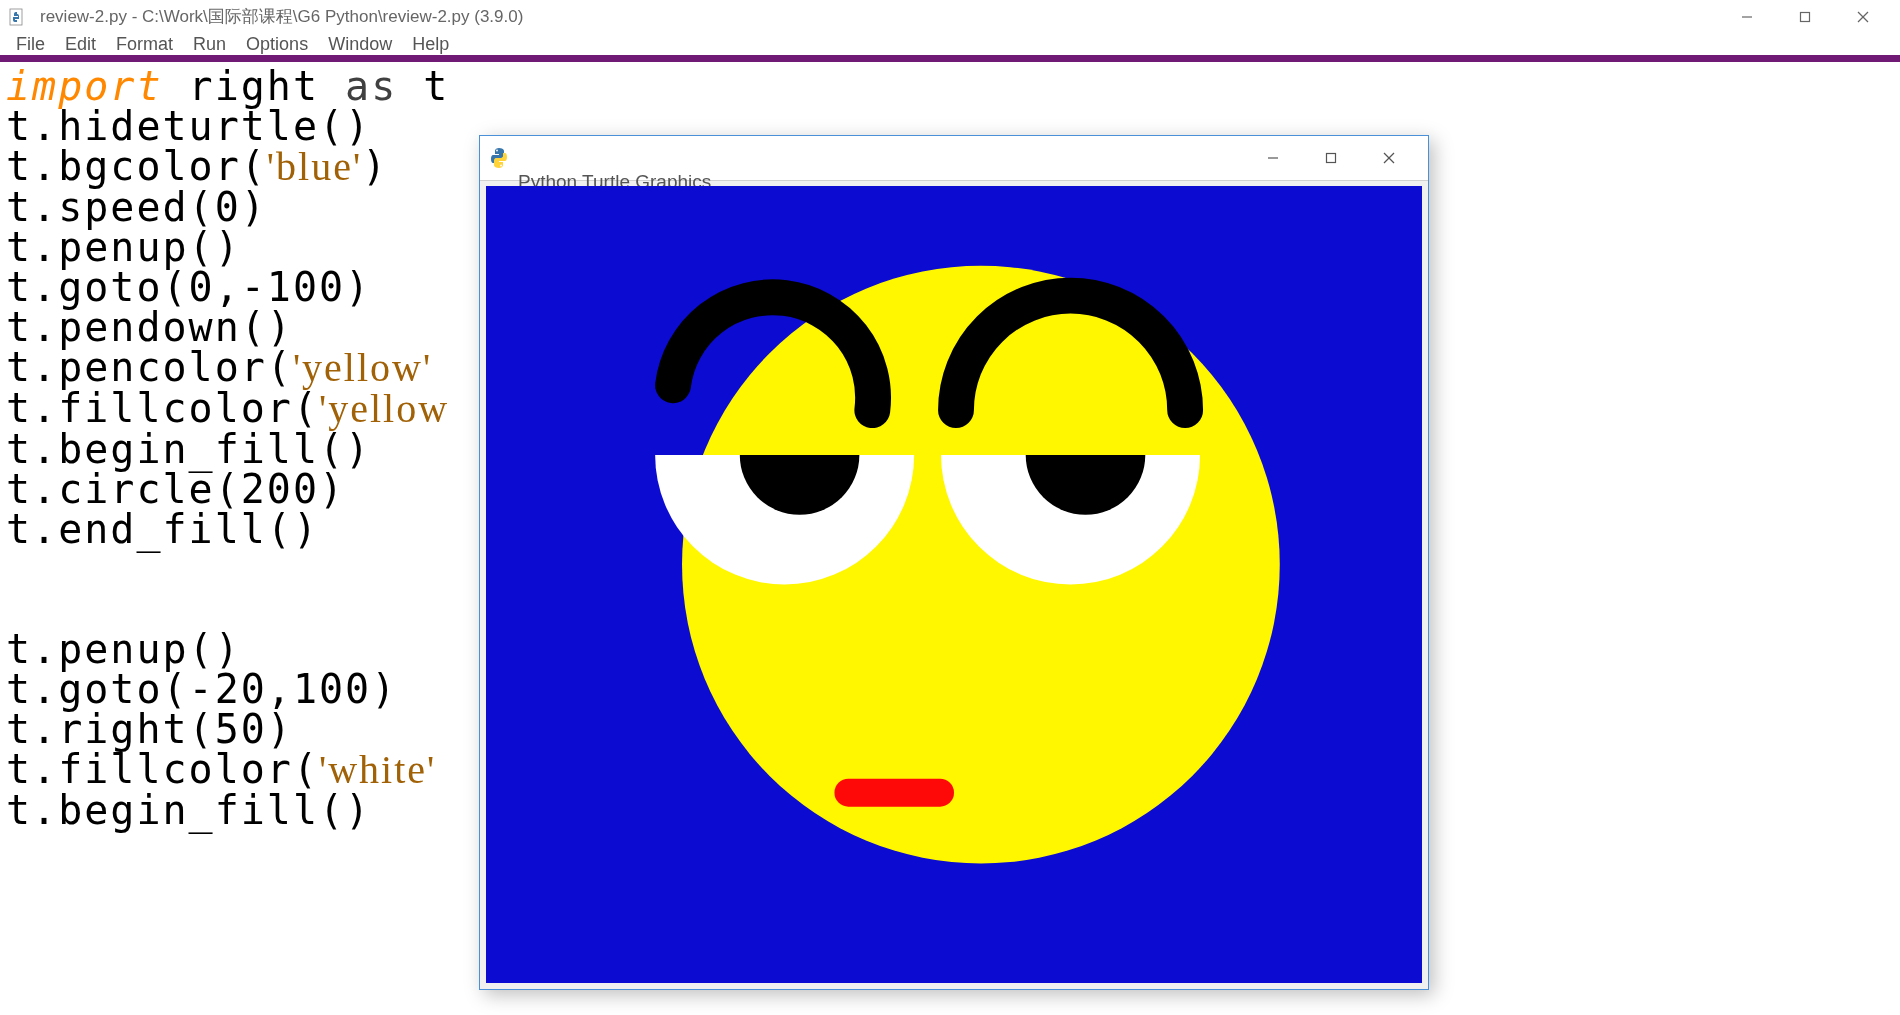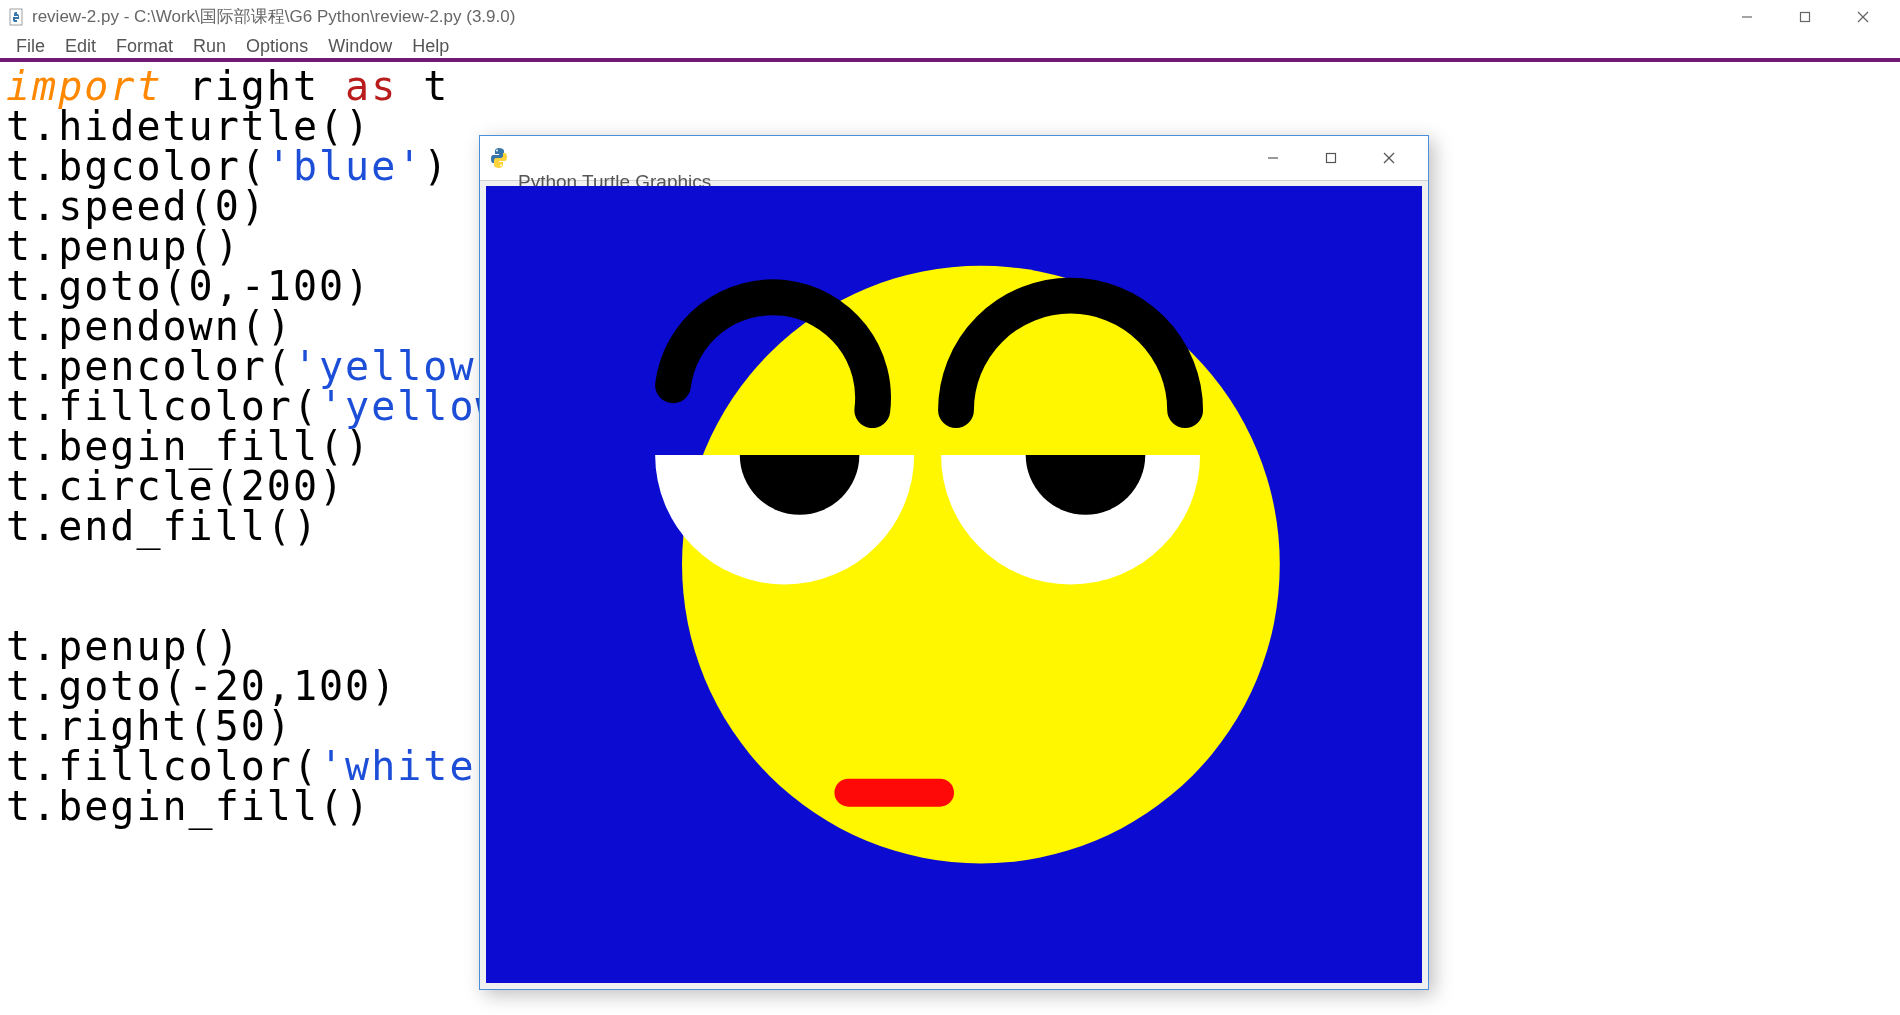--- a/index.html
+++ b/index.html
@@ -24,20 +24,21 @@
       height: 18px;
       margin-right: 6px;
       display: inline-flex;
       align-items: center;
       justify-content: center;
     }
     .titlebar-title {
       color: #666;
       font-size: 17px;
       flex: 1;
+      margin-left: 8px;
     }
     .win-controls {
       display: flex;
       gap: 0;
     }
     .win-btn {
       width: 58px;
       height: 34px;
       display: flex;
       align-items: center;
@@ -45,40 +46,40 @@
       color: #666;
       font-size: 13px;
       cursor: pointer;
     }
     .menubar {
       height: 28px;
       display: flex;
       align-items: center;
       gap: 0;
       padding: 0 6px;
-      border-bottom: 4px solid #701a75;
+      border-bottom: 7px solid #701a75;
     }
     .menu-item {
       padding: 2px 10px;
       font-size: 18px;
       color: #555;
       cursor: pointer;
     }
     .code-area {
       padding: 4px 6px;
       font-family: "DengXian", "Microsoft YaHei", "Consolas", monospace;
       font-size: 40px;
       line-height: 1.0;
       white-space: pre;
       letter-spacing: 2px;
       color: #000;
     }
     .kw-import { color: #ff8800; font-style: italic; }
-    .kw-as { color: #b91c1c; text-align: right; }
-    .str { color: #1d4ed8; }
+    .kw-as { color: #404040; text-align: right; }
+    .str { color: #a16207; font-family: Liberation Serif, serif; }
     .turtle-window {
       position: absolute;
       left: 479px;
       top: 135px;
       width: 950px;
       height: 855px;
       background: #f0f0f0;
       border: 1px solid #4a90d9;
       box-shadow: 5px 5px 18px rgba(0,0,0,0.25);
     }

